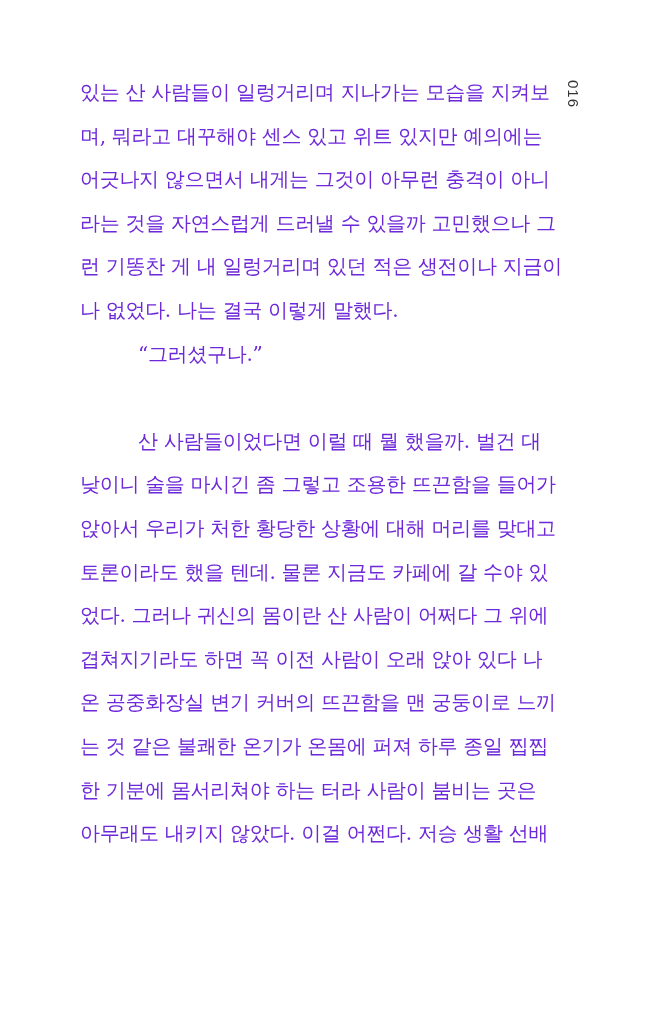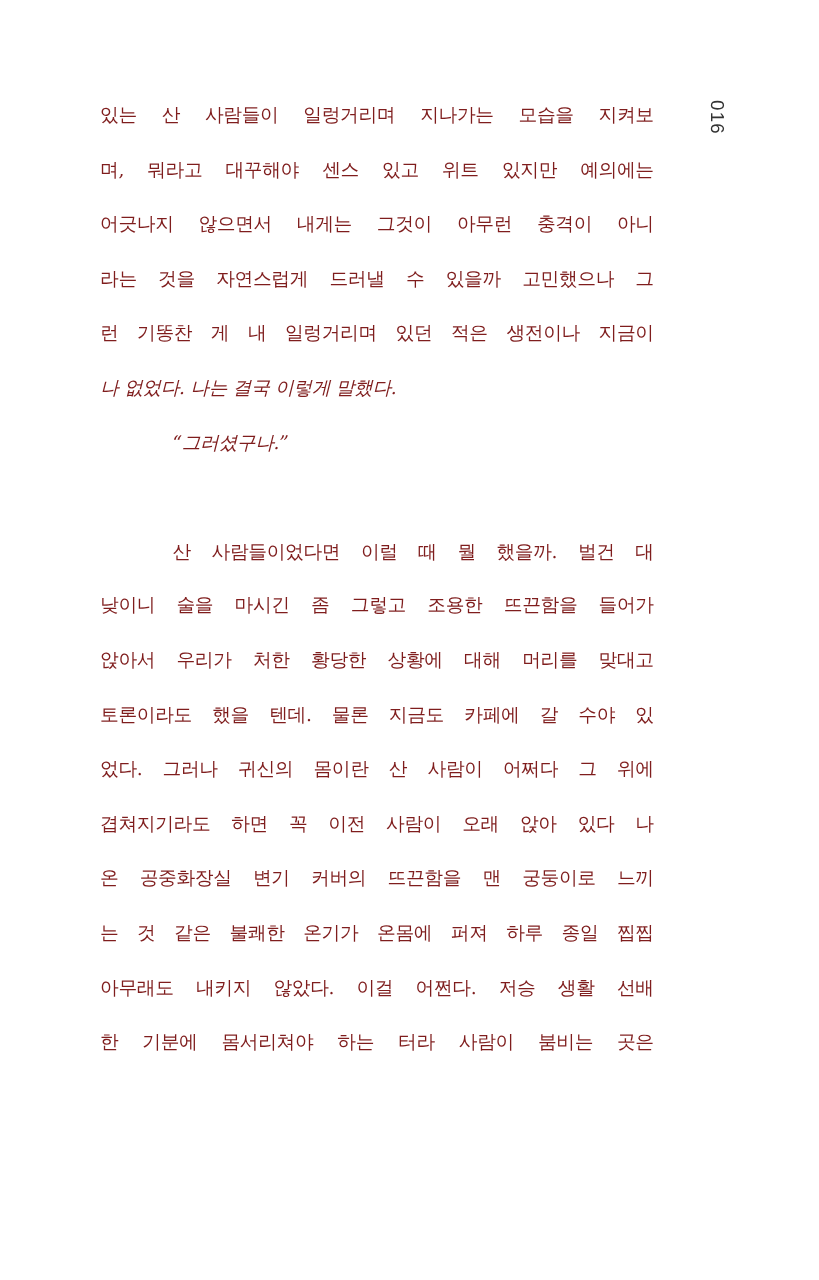--- a/index.html
+++ b/index.html
@@ -20,34 +20,33 @@
       width: 655px;
       height: 1024px;
       background: #ffffff;
     }
     .text-block {
       position: absolute;
       left: 80px;
       top: 71px;
       width: 443px;
       font-family: "DejaVu Serif", "Liberation Serif", serif;
-      font-size: 15px;
-      color: #7f1d1d;
+      font-size: 20px;
+      color: #6d28d9;
     }
     .line {
       height: 43.6px;
       line-height: 43.6px;
       white-space: nowrap;
       text-align: justify;
       text-align-last: justify;
       letter-spacing: -0.3px;
     }
     .line.last {
       text-align-last: left;
-      font-style: italic;
     }
     .line.indent {
       padding-left: 58px;
     }
     .line.blank {
       height: 43.6px;
     }
     .page-number {
       position: absolute;
       left: 562px;
@@ -90,18 +89,18 @@
 
     <div class="paragraph">
       <div class="line indent">산 사람들이었다면 이럴 때 뭘 했을까. 벌건 대</div>
       <div class="line">낮이니 술을 마시긴 좀 그렇고 조용한 뜨끈함을 들어가</div>
       <div class="line">앉아서 우리가 처한 황당한 상황에 대해 머리를 맞대고</div>
       <div class="line">토론이라도 했을 텐데. 물론 지금도 카페에 갈 수야 있</div>
       <div class="line">었다. 그러나 귀신의 몸이란 산 사람이 어쩌다 그 위에</div>
       <div class="line">겹쳐지기라도 하면 꼭 이전 사람이 오래 앉아 있다 나</div>
       <div class="line">온 공중화장실 변기 커버의 뜨끈함을 맨 궁둥이로 느끼</div>
       <div class="line">는 것 같은 불쾌한 온기가 온몸에 퍼져 하루 종일 찝찝</div>
+      <div class="line">한 기분에 몸서리쳐야 하는 터라 사람이 붐비는 곳은</div>
       <div class="line">아무래도 내키지 않았다. 이걸 어쩐다. 저승 생활 선배</div>
-      <div class="line">한 기분에 몸서리쳐야 하는 터라 사람이 붐비는 곳은</div>
     </div>
 
   </div>
 </div>
 
 </body></html>

